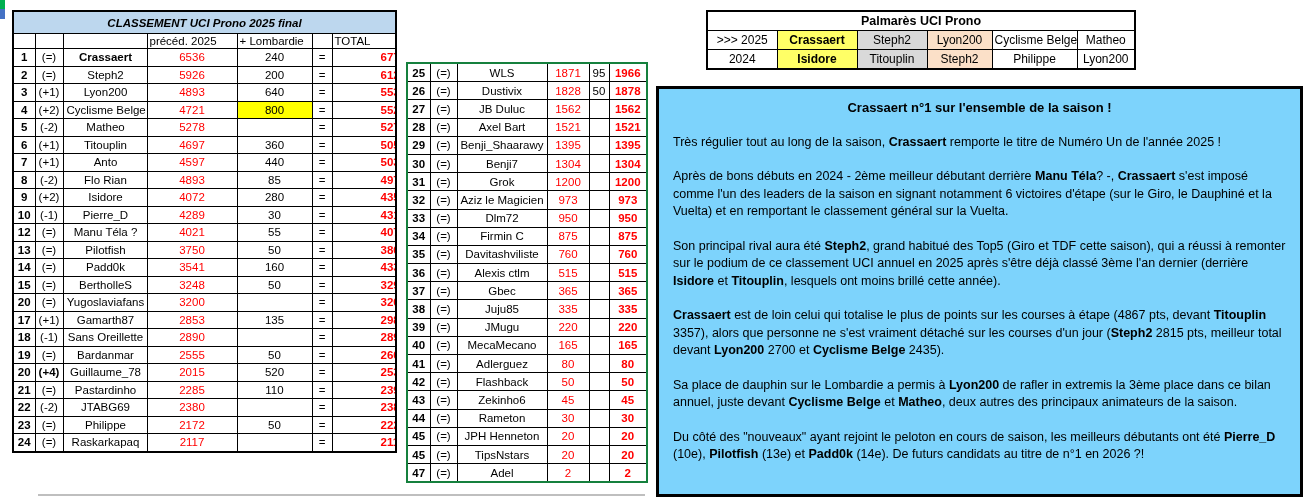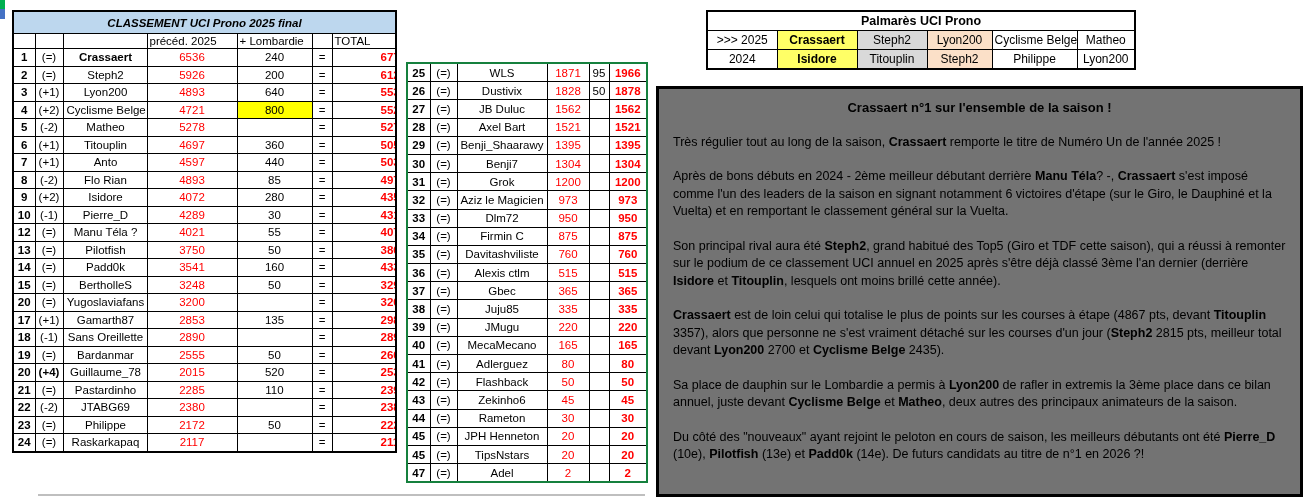--- a/index.html
+++ b/index.html
@@ -28,21 +28,21 @@
 
   
   .pt{position:absolute;left:706px;top:10px;width:428px;border:2px solid #000;}
   .pt th,.pt td{border:1px solid #000;text-align:center;font-size:12px;height:18px;
                 white-space:nowrap;overflow:hidden;padding:0 2px;margin-left:16px;}
   .pt th{font-weight:700;font-size:12.5px;}
   .pt td.pcell.b{font-weight:700;}
 
   
   .article{position:absolute;left:656px;top:86px;width:647px;height:411px;border:3px solid #000;
-           box-sizing:border-box;padding:10px 14px;font-size:12.5px;line-height:17.5px;background:#737373;}
+           box-sizing:border-box;padding:10px 14px;font-size:12.5px;line-height:17.5px;background:#7dd3fc;}
   .article-title{text-align:center;font-weight:700;font-size:13px;margin-bottom:17px;}
   .article p{margin:0 0 17px 0;}
 
   
   .corner-green{position:absolute;left:0;top:0;width:5px;height:9px;background:var(--green,#00B050);}
   .corner-blue{position:absolute;left:0;top:9px;width:5px;height:10px;background:var(--blue,#4472C4);}
   .bottom-line{position:absolute;left:38px;top:494px;width:607px;height:2px;background:#BFBFBF;}
 </style>
 </head>
 <body>

